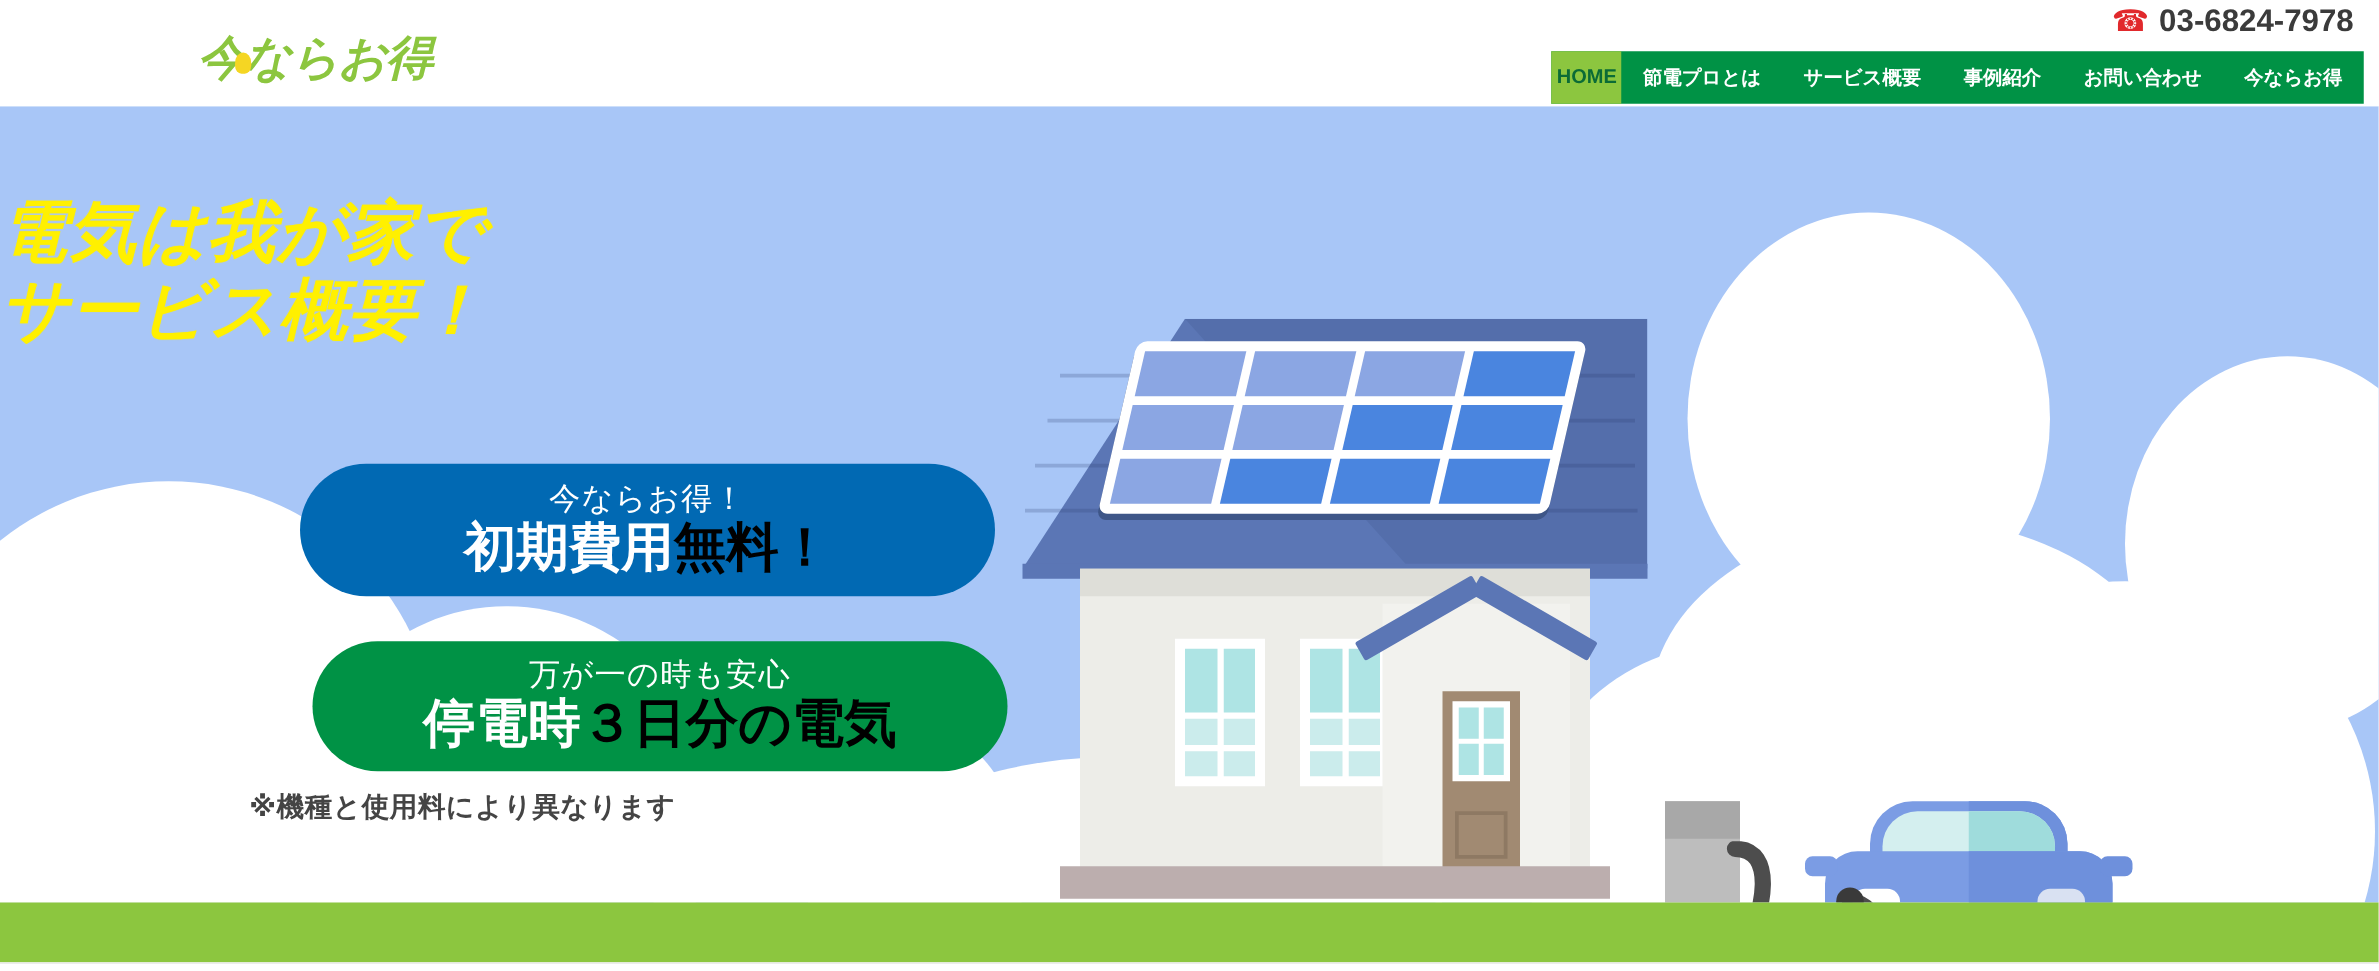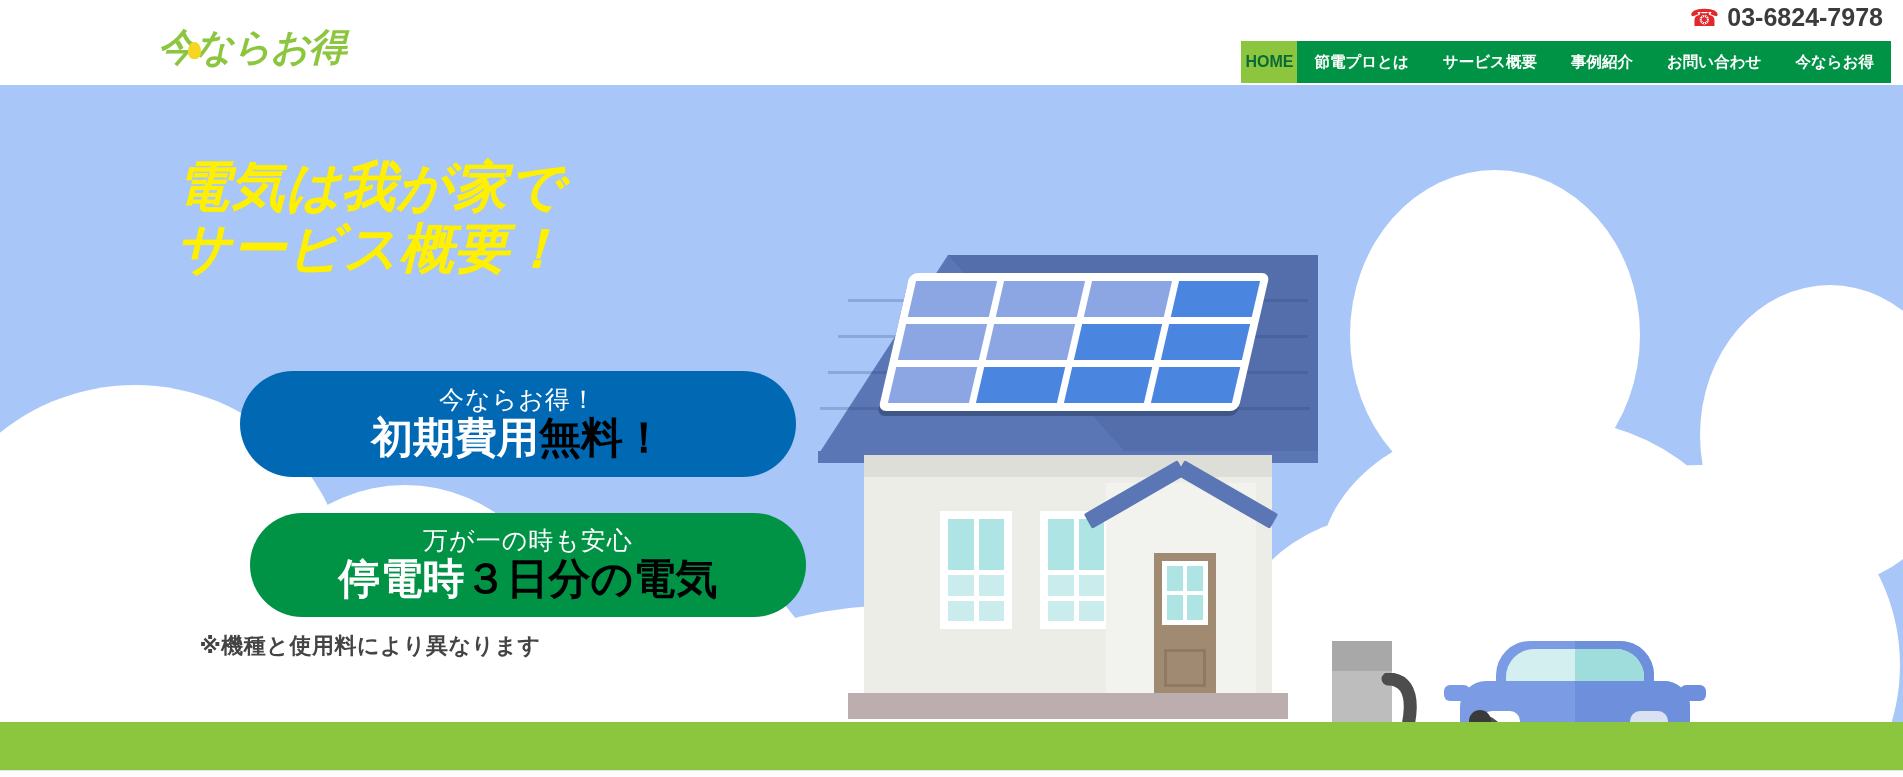--- a/index.html
+++ b/index.html
@@ -69,21 +69,21 @@
   .c-r5 { left:1700px; top:200px; width:260px;  height:300px; }
   .c-r6 { left:1130px; top:560px; width:480px;  height:250px; }
 
   
   .hero-copy { position:absolute; left:0; top:0; width:760px; height:637px; z-index:10; }
   .kicker {
     position:absolute; left:0; top:24px; width:740px; text-align:center;
     font-size:32px; color:#ffffff; font-weight:500; letter-spacing:2px;
   }
   .headline {
-    position:absolute; left:0; top:70px; width:740px; text-align:center;
+    position:absolute; left:0; top:70px; width:740px; text-align:left;
     color:#FFF000; font-weight:bold; font-style:italic;
     font-size:54px; line-height:1.15; letter-spacing:1px;
     text-shadow:0 0 1px rgba(255,240,0,.6);
   }
   .headline div { white-space:nowrap; }
 
   .pill {
     position:absolute; border-radius:60px; z-index:12;
     display:flex; flex-direction:column; align-items:center; justify-content:center;
     text-align:center;

